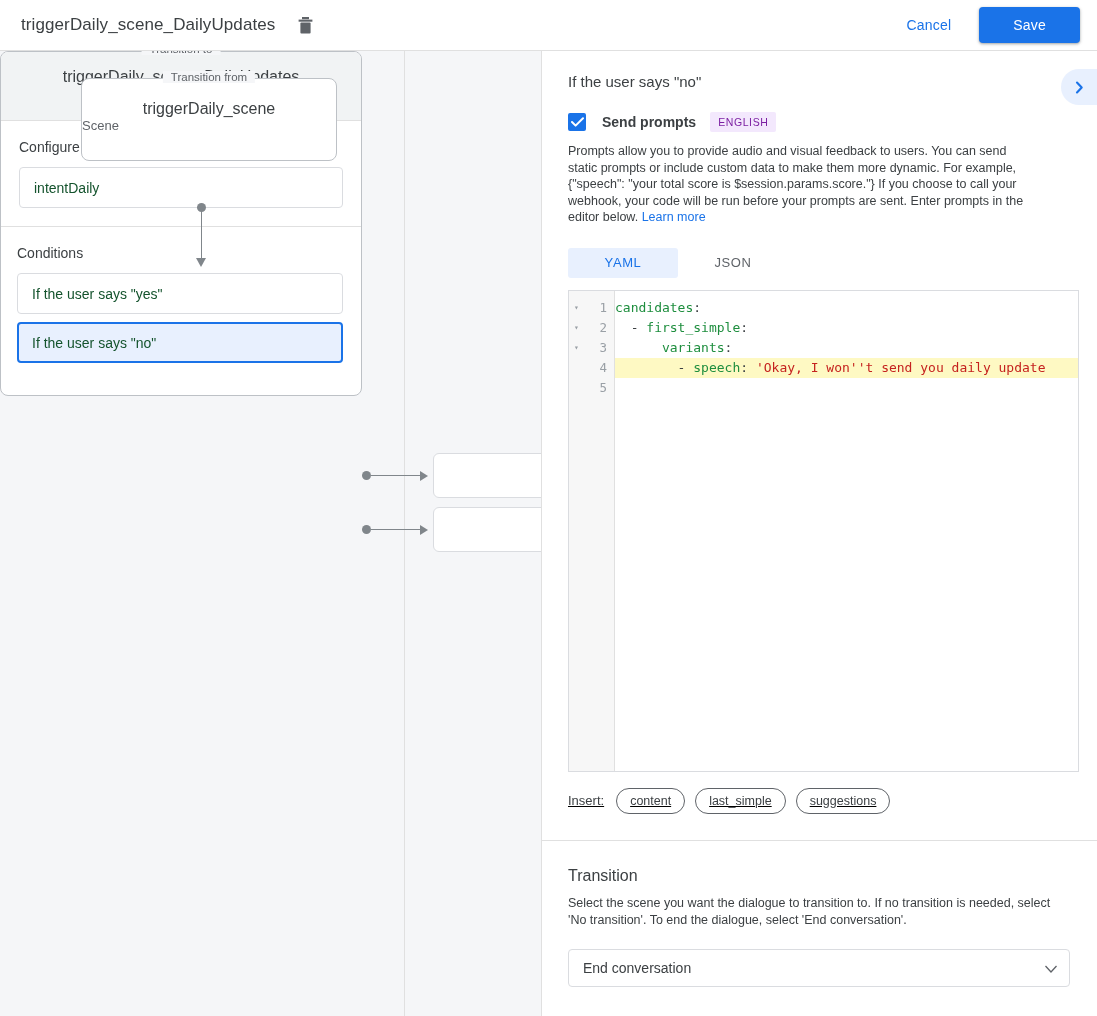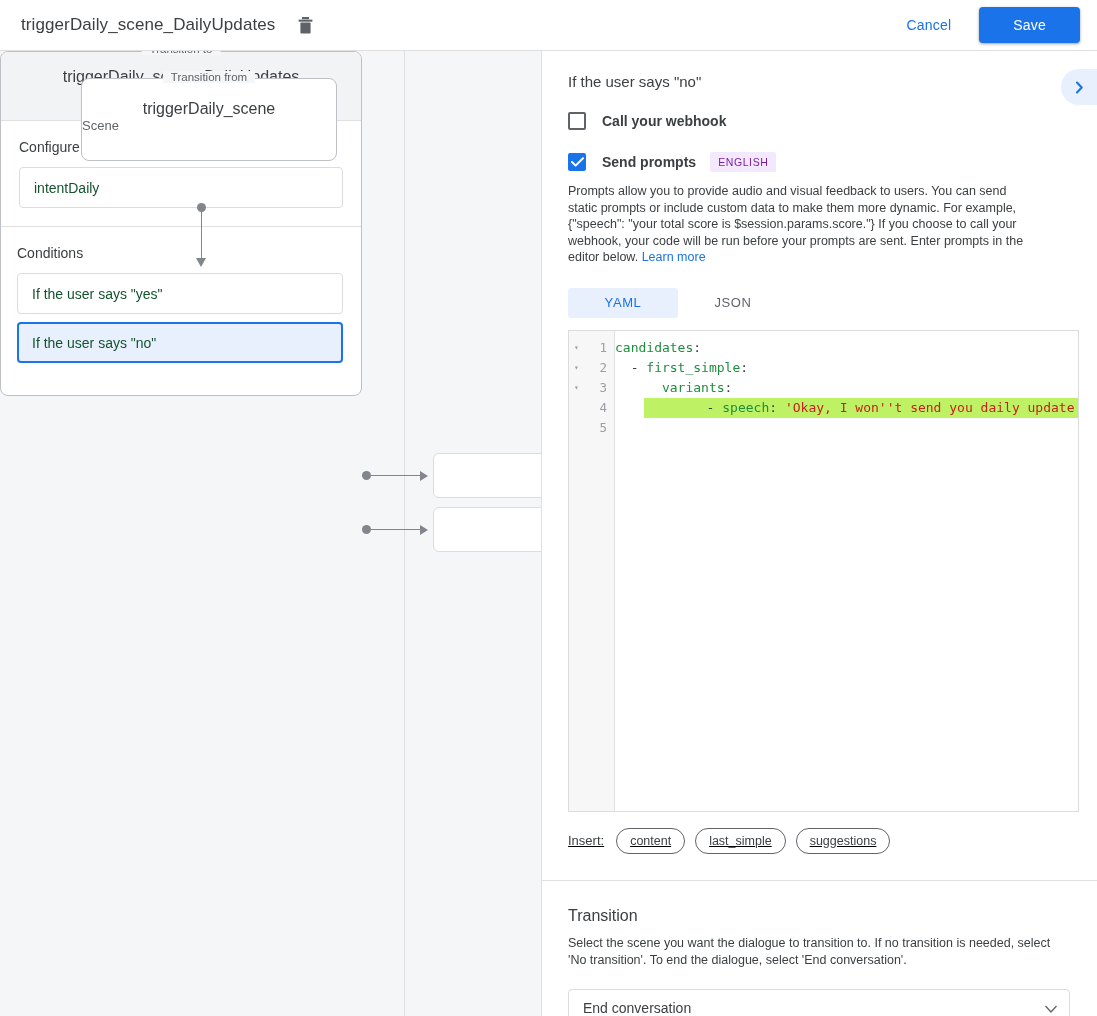--- a/index.html
+++ b/index.html
@@ -171,21 +171,21 @@
     padding-right: 7px; font-size: 12.5px; color: #9aa0a6; position: relative;
   }
   .fold {
     position: absolute; left: 5px; font-size: 8px; color: #9aa0a6; line-height: 1;
   }
   .code { flex: 1; padding-top: 7px; overflow: hidden; position: relative; }
   .code-line {
     height: 20px; line-height: 20px; font-size: 13px; white-space: pre;
     color: #3c4043;
   }
-  .code-line.hl { background: #bef264; margin-left: 29px; }
+  .code-line.hl { background: #fef9c3; }
   .k { color: #1e8e3e; }
   .s { color: #c5221f; }
   .p { color: #3c4043; }
 
   .insert-row { display: flex; align-items: center; padding: 0 26px; margin-top: 16px; text-decoration: underline; }
   .insert-label { font-size: 13px; color: #3c4043; margin-right: 12px; }
   .chip {
     border: 1px solid #5f6368; border-radius: 14px; padding: 5px 13px;
     font-size: 12.5px; color: #3c4043; margin-right: 10px; cursor: pointer; background: #fff;
     font-family: inherit;
@@ -273,24 +273,20 @@
 
     <div class="panel-head">
       <div class="panel-title">If the user says "no"</div>
       <div class="expand-btn">
         <svg width="13" height="13" viewBox="0 0 13 13">
           <path d="M4 1.5 L8.7 6.5 L4 11.5" fill="none" stroke="#1a73e8" stroke-width="2.1" stroke-linecap="round" stroke-linejoin="round"></path>
         </svg>
       </div>
     </div>
 
-    <div class="chk-row">
-      <div class="chk"></div>
-      <div class="chk-label">Call your webhook</div>
-    </div>
 
     <div class="chk-row">
       <div class="chk checked">
         <svg width="13" height="10" viewBox="0 0 13 10">
           <path d="M1 5 L4.6 8.6 L12 1.2" fill="none" stroke="#fff" stroke-width="2" stroke-linecap="round" stroke-linejoin="round"></path>
         </svg>
       </div>
       <div class="chk-label">Send prompts</div>
       <div class="lang-badge">ENGLISH</div>
     </div>

